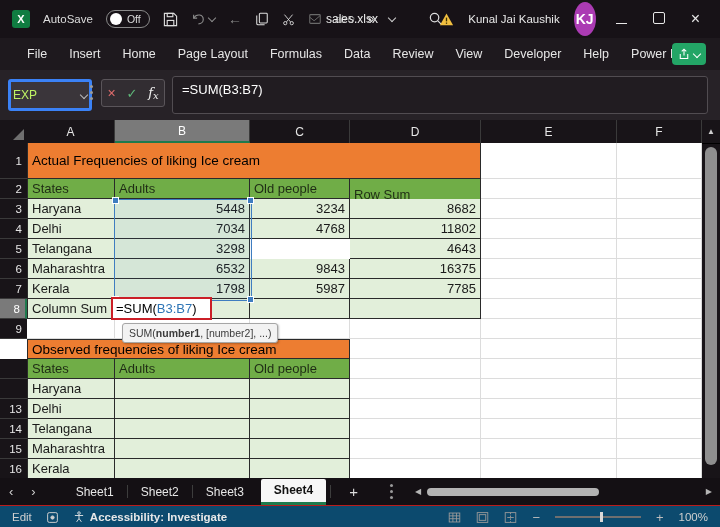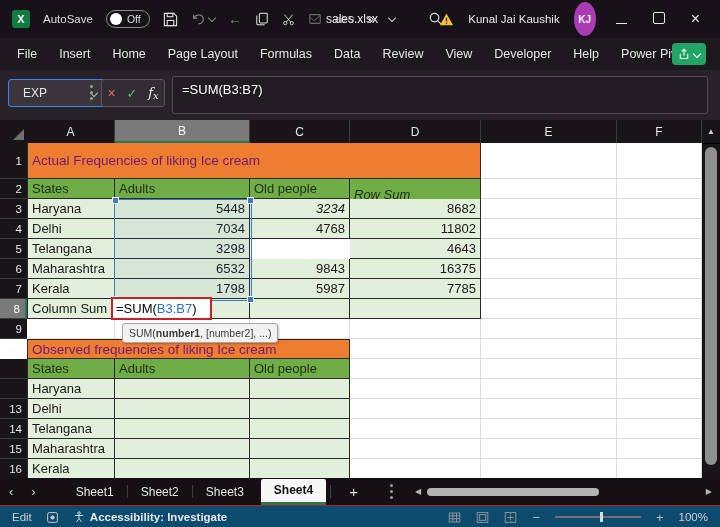--- a/index.html
+++ b/index.html
@@ -18,58 +18,58 @@
   .as-state{font-size:10.5px;color:#ddd;}
   .qat{display:flex;align-items:center;height:18px;}
   .dim{color:#8a8a8a;}
   .chev{width:5px;height:5px;border-right:1.3px solid currentColor;border-bottom:1.3px solid currentColor;
         display:inline-block;transform:rotate(45deg);margin-left:4px;margin-top:-3px;}
   .fname{position:absolute;left:326px;top:0;height:38px;display:flex;align-items:center;gap:7px;
          font-size:12px;color:#eee;}
   .tb-search{position:absolute;left:428px;top:11px;}
   .tb-right{position:absolute;right:0;top:0;height:38px;display:flex;align-items:center;gap:14px;padding-right:14px;}
   .uname{font-size:11.5px;color:#e8e8e8;}
-  .avatar{width:22px;height:34px;border-radius:50%;background:#AB3BB3;color:#fff;font-size:10px;
+  .avatar{width:22px;height:34px;border-radius:50%;background:#AB3BB3;color:#fff;font-size:14px;
           font-weight:bold;display:flex;align-items:center;justify-content:center;}
   .win-min{width:11px;height:1px;background:#e8e8e8;display:inline-block;}
   .win-max{width:10px;height:10px;border:1px solid #e8e8e8;border-radius:2px;display:inline-block;}
   .win-close{font-size:16px;color:#e8e8e8;line-height:1;}
   .winbtn{padding:0 6px;}
   
   .ribbon{position:absolute;left:0;top:38px;width:720px;height:32px;background:#1e191e;
           display:flex;align-items:center;color:#e6e6e6;}
-  .rtabs{display:flex;align-items:center;gap:0;padding-left:6px;}
+  .rtabs{display:flex;align-items:center;gap:0;padding-left:16px;}
   .rtab{font-size:12.5px;padding:0 11px;line-height:32px;white-space:nowrap;}
   .comments-btn{position:absolute;right:88px;top:5px;height:22px;border:1px solid #5e5e5e;border-radius:4px;
                 display:flex;align-items:center;gap:6px;padding:0 9px;font-size:12px;color:#f0f0f0;}
   .share-btn{position:absolute;right:14px;top:5px;height:22px;width:34px;background:#23A566;border-radius:4px;
              display:flex;align-items:center;justify-content:center;gap:4px;color:#fff;}
   
   .fbar{position:absolute;left:0;top:70px;width:720px;height:50px;background:#272227;}
-  .namebox{position:absolute;left:8px;top:9px;width:74px;height:26px;background:#3a353a;border:1px solid #3b82f6;
+  .namebox{position:absolute;left:8px;top:9px;width:74px;height:26px;background:#3a353a;border:3px solid #3b82f6;
            border-radius:3px;display:flex;align-items:center;justify-content:space-between;
-           padding:0 14px;color:#e5e5e5;font-size:12px;}
+           padding:0 2px;color:#bef264;font-size:12px;}
   .vdots{position:absolute;width:3px;height:3px;border-radius:50%;background:#9a9a9a;
          box-shadow:0 6px 0 #9a9a9a,0 -6px 0 #9a9a9a;}
   .fbtns{position:absolute;left:101px;top:9px;width:62px;height:26px;background:#322d32;border:1px solid #5a555a;
          border-radius:3px;display:flex;align-items:center;justify-content:space-around;}
   .fx-cancel{color:#e06c6c;font-size:14px;}
   .fx-ok{color:#5fb97a;font-size:13px;}
   .fx-fx{color:#f0f0f0;font-family:"DejaVu Serif",serif;font-style:italic;font-size:13px;}
   .finput{position:absolute;left:172px;top:6px;width:536px;height:38px;background:#211c21;border:1px solid #514c51;
           border-radius:3px;color:#fff;font-size:13px;padding:5px 9px;box-sizing:border-box;}
   
   .sheet{position:absolute;left:0;top:120px;width:702px;height:358px;background:#fff;overflow:hidden;}
   .cell{position:absolute;box-sizing:border-box;font-size:13px;color:#1a1a1a;padding:0 4px;
         white-space:nowrap;overflow:hidden;display:flex;align-items:center;}
   .plain{background:#fff;border-right:1px solid #dcdcdc;border-bottom:1px solid #dcdcdc;}
   .tcell{border-right:1px solid #2a2a2a;border-bottom:1px solid #2a2a2a;}
   .first{border-left:1px solid #2a2a2a;}
   .bt{border-top:1px solid #2a2a2a;}
-  .c-orange{background:#ED7D31;color:#701a75;font-size:13.5px;}
+  .c-orange{background:#ED7D31;color:#000000;font-size:13.5px;}
   .c-green{background:#70AD47;color:#1f2d15;}
   .c-lg{background:#E2EFDA;}
   .num{justify-content:flex-end;}
   .colh{position:absolute;box-sizing:border-box;background:#181418;color:#e6e6e6;font-size:12px;
         display:flex;align-items:center;justify-content:center;border-right:1px solid #3a3a3a;}
   .colh.sel{background:#7a7a7a;color:#fff;border-bottom:2.5px solid #1f7a4d;}
   .rowh{position:absolute;box-sizing:border-box;background:#181418;color:#e6e6e6;font-size:11.5px;
         display:flex;align-items:center;justify-content:flex-end;padding-right:5px;border-bottom:1px solid #3a3a3a;}
   .rowh.sel{background:#7a7a7a;color:#fff;border-right:2.5px solid #1f7a4d;}
   .corner{position:absolute;left:0;top:0;width:27px;height:23px;background:#181418;border-right:1px solid #3a3a3a;}
@@ -256,27 +256,27 @@
     <div class="colh" style="left: 481px; top: 0px; width: 136px; height: 23px;">E</div>
     <div class="colh" style="left: 617px; top: 0px; width: 85px; height: 23px;">F</div>
     <div class="rowh" style="left: 0px; top: 23px; width: 27px; height: 36px;">1</div>
     <div class="cell tcell c-orange first" style="left: 27px; top: 23px; width: 454px; height: 36px;">Actual Frequencies of liking Ice cream</div>
     <div class="cell plain" style="left: 481px; top: 23px; width: 136px; height: 36px;"></div>
     <div class="cell plain" style="left: 617px; top: 23px; width: 85px; height: 36px;"></div>
     <div class="rowh" style="left: 0px; top: 59px; width: 27px; height: 20px;">2</div>
     <div class="cell tcell c-green first" style="left: 27px; top: 59px; width: 88px; height: 20px;">States</div>
     <div class="cell tcell c-green" style="left: 115px; top: 59px; width: 135px; height: 20px;">Adults</div>
     <div class="cell tcell c-green" style="left: 250px; top: 59px; width: 100px; height: 20px;">Old people</div>
-    <div class="cell tcell c-green" style="left: 350px; top: 59px; width: 131px; height: 32px; font-style: italic;">Row Sum</div>
+    <div class="cell tcell c-green" style="left: 350px; top: 59px; width: 131px; height: 32px;">Row Sum</div>
     <div class="cell plain" style="left: 481px; top: 59px; width: 136px; height: 20px;"></div>
     <div class="cell plain" style="left: 617px; top: 59px; width: 85px; height: 20px;"></div>
     <div class="rowh" style="left: 0px; top: 79px; width: 27px; height: 20px;">3</div>
     <div class="cell tcell c-lg first" style="left: 27px; top: 79px; width: 88px; height: 20px;">Haryana</div>
     <div class="cell tcell c-lg num" style="left: 115px; top: 79px; width: 135px; height: 20px;">5448</div>
-    <div class="cell tcell c-lg num" style="left: 250px; top: 79px; width: 100px; height: 20px; font-style: italic;">3234</div>
+    <div class="cell tcell c-lg num" style="left: 250px; top: 79px; width: 100px; height: 20px;">3234</div>
     <div class="cell tcell c-lg num" style="left: 350px; top: 79px; width: 131px; height: 20px;">8682</div>
     <div class="cell plain" style="left: 481px; top: 79px; width: 136px; height: 20px;"></div>
     <div class="cell plain" style="left: 617px; top: 79px; width: 85px; height: 20px;"></div>
     <div class="rowh" style="left: 0px; top: 99px; width: 27px; height: 20px;">4</div>
     <div class="cell tcell c-lg first" style="left: 27px; top: 99px; width: 88px; height: 20px;">Delhi</div>
     <div class="cell tcell c-lg num" style="left: 115px; top: 99px; width: 135px; height: 20px;">7034</div>
     <div class="cell tcell c-lg num" style="left: 250px; top: 99px; width: 100px; height: 20px;">4768</div>
     <div class="cell tcell c-lg num" style="left: 350px; top: 99px; width: 131px; height: 20px;">11802</div>
     <div class="cell plain" style="left: 481px; top: 99px; width: 136px; height: 20px;"></div>
     <div class="cell plain" style="left: 617px; top: 99px; width: 85px; height: 20px;"></div>

